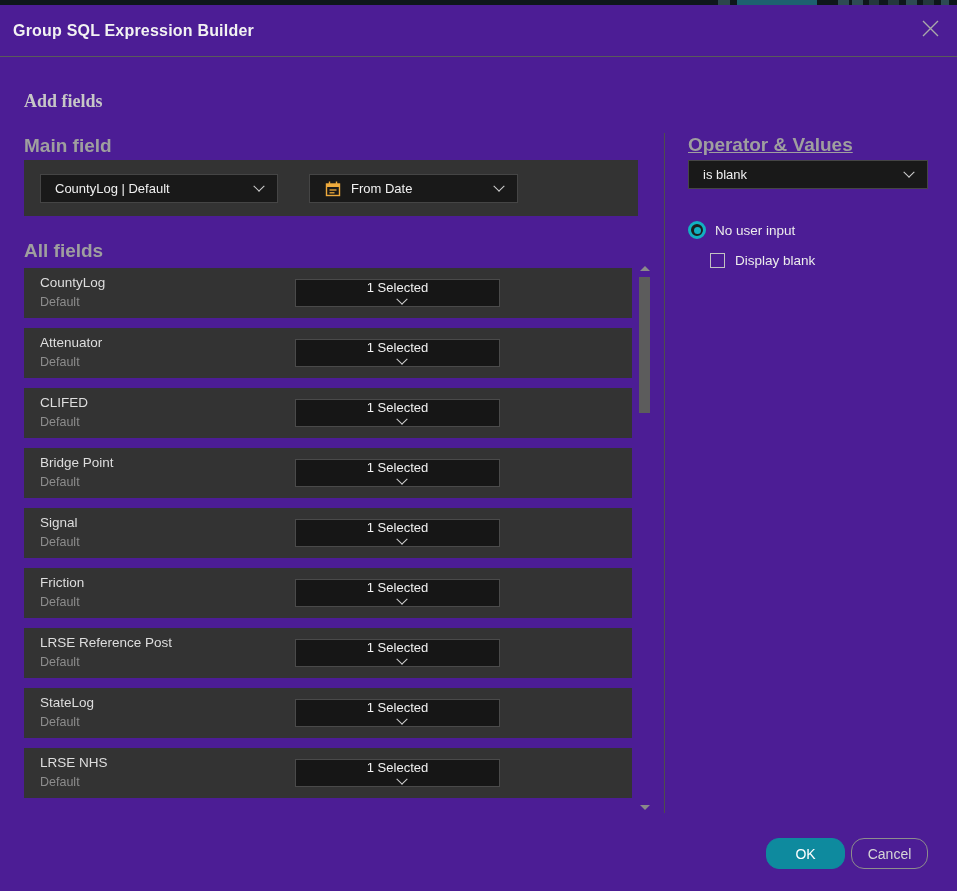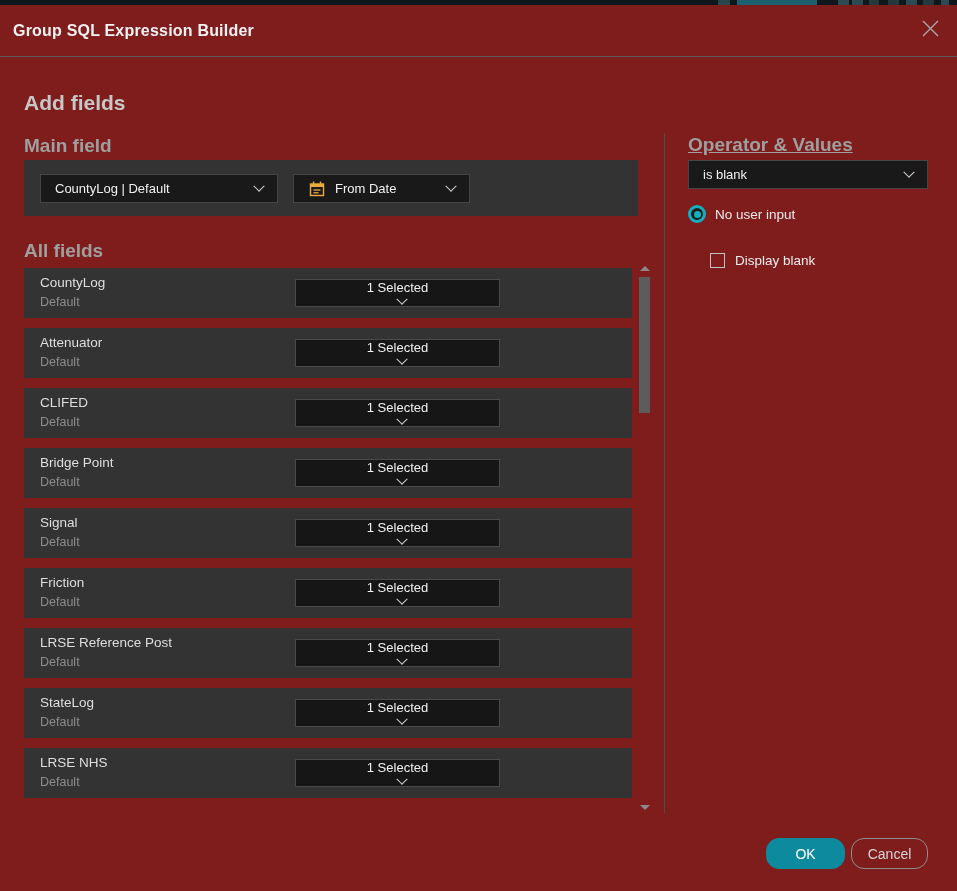--- a/index.html
+++ b/index.html
@@ -6,41 +6,41 @@
   .screen{
     position:relative;width:957px;height:891px;overflow:hidden;
     font-family:"Liberation Sans", sans-serif;
     background:#10171a;
   }
   
   .bg-strip{position:absolute;left:0;top:0;width:957px;height:5px;background:#0e171b;}
   .bg-strip .frag{position:absolute;top:0;height:5px;}
 
   
-  .dialog{position:absolute;left:0;top:5px;width:957px;height:886px;background:#7f1d1d;}
+  .dialog{position:absolute;left:0;top:5px;width:957px;height:886px;background:#4c1d95;}
   .titlebar{position:absolute;left:0;top:0;width:957px;height:51px;display:flex;align-items:center;}
   .title{margin-left:13px;color:#f2f2f2;font-size:16px;font-weight:700;letter-spacing:.2px;}
   .close-btn{position:absolute;right:14px;top:12px;width:26px;height:26px;display:flex;align-items:center;justify-content:center;cursor:pointer;background:none;border:none;padding:0;}
   .hdivider{position:absolute;left:0;top:51px;width:957px;height:1px;background:#5a5a5a;}
 
-  .h-add{position:absolute;left:24px;top:86px;color:#c7c7c7;font-size:21px;font-weight:700;}
+  .h-add{position:absolute;left:24px;top:86px;color:#c7c7c7;font-size:18px;font-weight:700;font-family:Liberation Serif, serif;}
   .sec-label{position:absolute;color:#9f9f9f;font-size:19px;font-weight:700;}
 
   
   .select{
     position:absolute;display:flex;align-items:center;box-sizing:border-box;
     background:#191919;border:1px solid #454545;color:#f0f0f0;
     font-size:13px;padding:0 14px;cursor:pointer;
   }
   .select .val{flex:1;white-space:nowrap;overflow:hidden;}
   .chev{width:7px;height:7px;border-right:1.6px solid #cfcfcf;border-bottom:1.6px solid #cfcfcf;transform:rotate(45deg) translate(-2px,-2px);flex:none;margin-left:8px;}
 
   .mainfield-box{position:absolute;left:24px;top:155px;width:614px;height:56px;background:#333333;}
   .sel-layer{left:16px;top:14px;width:238px;height:29px;}
-  .sel-datefield{left:269px;top:14px;width:177px;height:29px;}
+  .sel-datefield{left:285px;top:14px;width:209px;height:29px;}
   .cal-icon{flex:none;margin-right:9px;display:flex;}
 
   
   .list{position:absolute;left:24px;top:258px;width:608px;}
   .row{position:relative;height:50px;background:#333333;margin-bottom:10px;}
   .row:first-child{margin-top:5px;}
   .row-title{position:absolute;left:16px;top:7px;color:#dedede;font-size:13.5px;}
   .row-sub{position:absolute;left:16px;top:27px;color:#8d8d8d;font-size:12.5px;}
   .row-select{left:271px;top:11px;width:205px;height:28px;background:#161616;border-color:#4a4a4a;flex-direction:column;}
 
@@ -50,21 +50,21 @@
   .sb-up{top:3px;border-bottom:5px solid #8a8a8a;}
   .sb-down{bottom:3px;border-top:5px solid #8a8a8a;}
   .sb-thumb{position:absolute;left:3px;top:14px;width:11px;height:136px;background:#5c5c5c;}
 
   .vdivider{position:absolute;left:664px;top:128px;width:1px;height:680px;background:#4d4d4d;}
 
   
   .op-label{left:688px;top:129px;text-decoration:underline;}
   .sel-operator{left:688px;top:155px;width:240px;height:29px;}
 
-  .radio-row{position:absolute;left:688px;top:200px;display:flex;align-items:center;cursor:pointer;}
+  .radio-row{position:absolute;left:688px;top:216px;display:flex;align-items:center;cursor:pointer;}
   .radio{width:12px;height:12px;border-radius:50%;border:3px solid #12b0c1;background:#1d1d1d;position:relative;flex:none;}
   .radio::after{content:"";position:absolute;left:2.5px;top:2.5px;width:7px;height:7px;border-radius:50%;background:#12b0c1;}
   .radio-label{margin-left:9px;color:#ececec;font-size:13.5px;}
 
   .check-row{position:absolute;left:710px;top:248px;display:flex;align-items:center;cursor:pointer;}
   .checkbox{width:13px;height:13px;border:1.6px solid #c2c2c2;background:transparent;flex:none;}
   .check-label{margin-left:10px;color:#ececec;font-size:13.5px;}
 
   
   .btn{position:absolute;top:833px;height:31px;box-sizing:border-box;font-family:"Liberation Sans",sans-serif;font-size:14px;display:flex;align-items:center;justify-content:center;cursor:pointer;border-radius:13px;}

